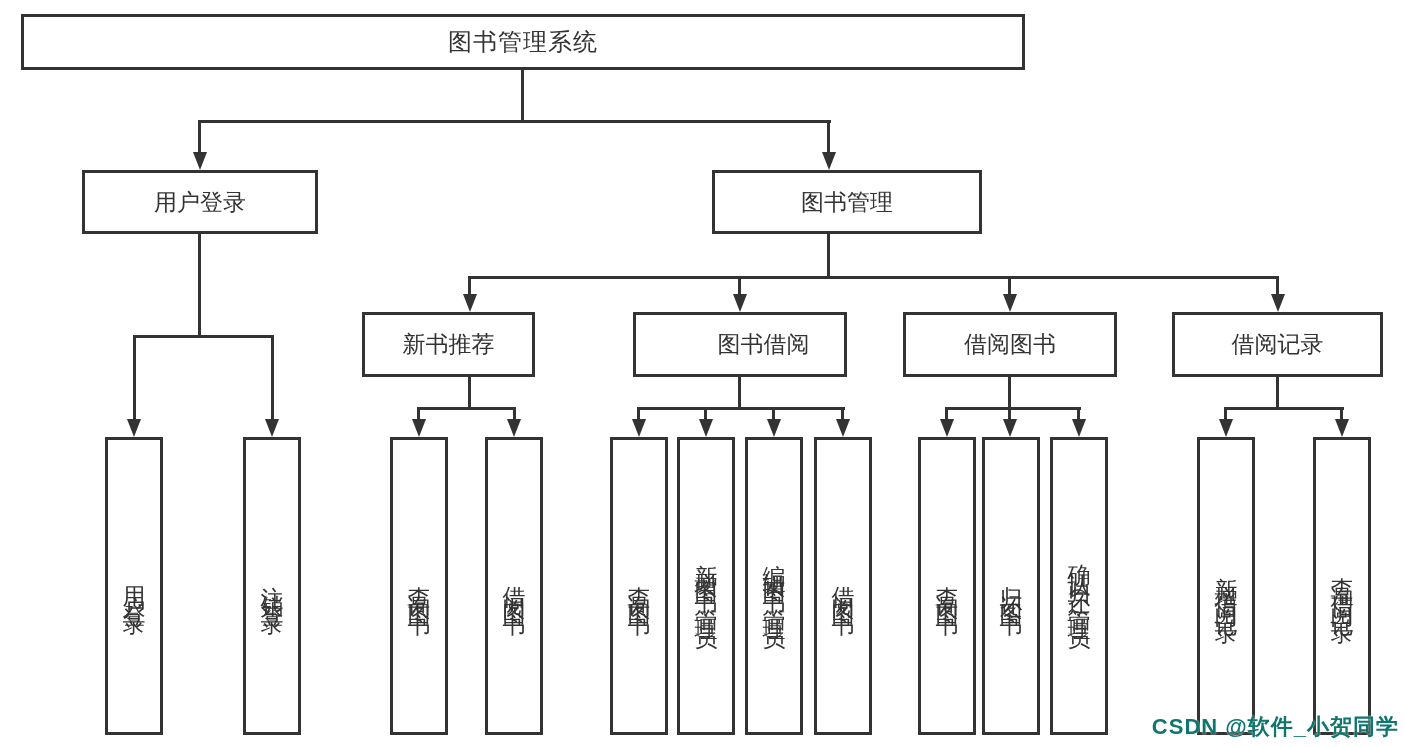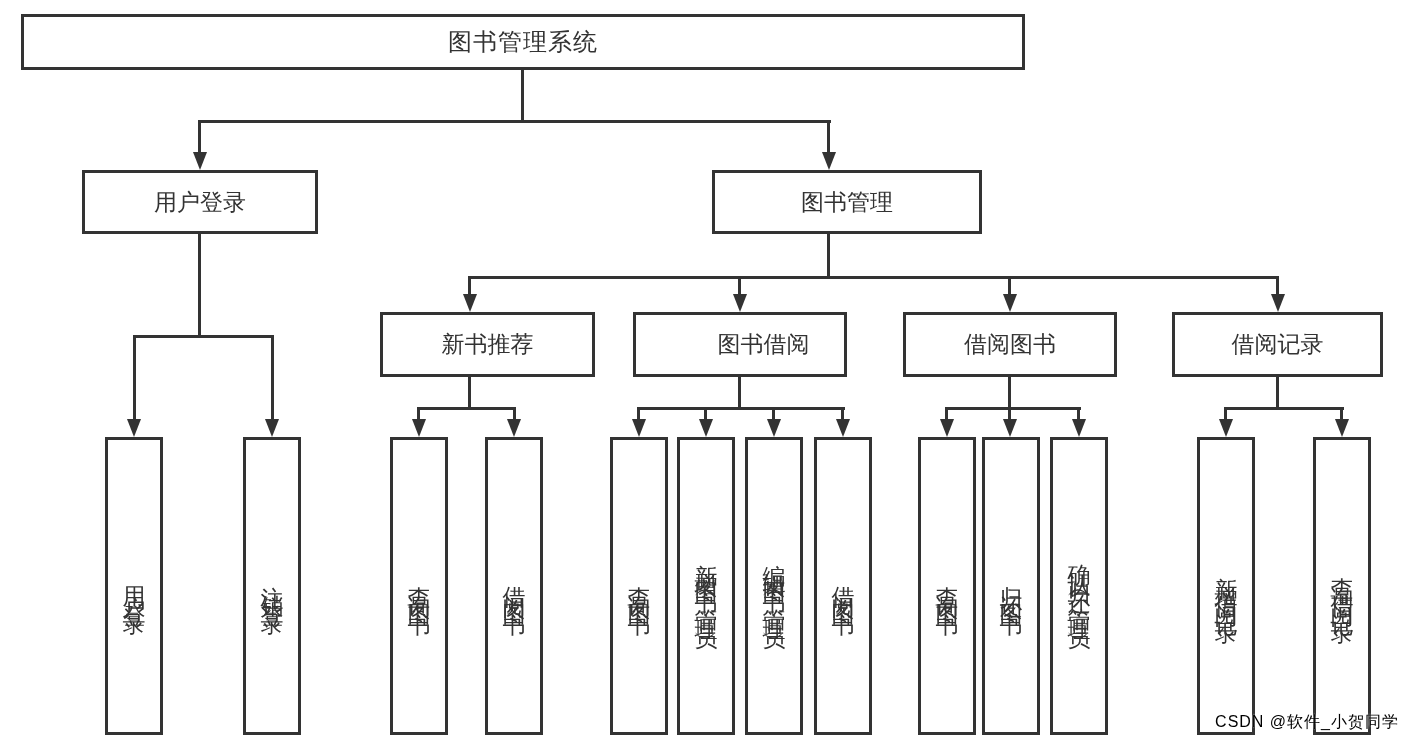--- a/index.html
+++ b/index.html
@@ -26,42 +26,43 @@
   }
   .hl { position:absolute; height:3px; background:#333333; }
   .vl { position:absolute; width:3px;  background:#333333; }
   .arr {
     position:absolute; width:0; height:0;
     border-left:7px solid transparent; border-right:7px solid transparent;
     border-top:18px solid #333333;
   }
   .watermark {
     position:absolute; top:712px; right:6px; z-index:5;
-    color:#000000; font-size:16px; letter-spacing:1px;
+    color:#0f766e; font-size:22px; letter-spacing:1px;
     text-shadow:0 0 2px #ffffff;
+    font-weight:bold;
   }
 </style>
 </head>
 <body>
 
 <div class="canvas">
 
   <div class="nodebox rootbox" style="left:21px; top:14px; width:1004px; height:56px;">
     <span>图书管理系统</span>
   </div>
 
   <div class="nodebox" style="left:82px; top:170px; width:236px; height:64px;">
     <span>用户登录</span>
   </div>
 
   <div class="nodebox" style="left:712px; top:170px; width:270px; height:64px;">
     <span>图书管理</span>
   </div>
 
-  <div class="nodebox" style="left:380px; top:312px; width:215px; height:65px;">
+  <div class="nodebox" style="left:362px; top:312px; width:173px; height:65px;">
     <span>新书推荐</span>
   </div>
 
   <div class="nodebox" style="left:633px; top:312px; width:214px; height:65px;padding-left:47px;">
     <span>图书借阅</span>
   </div>
 
   <div class="nodebox" style="left:903px; top:312px; width:214px; height:65px;">
     <span>借阅图书</span>
   </div>

